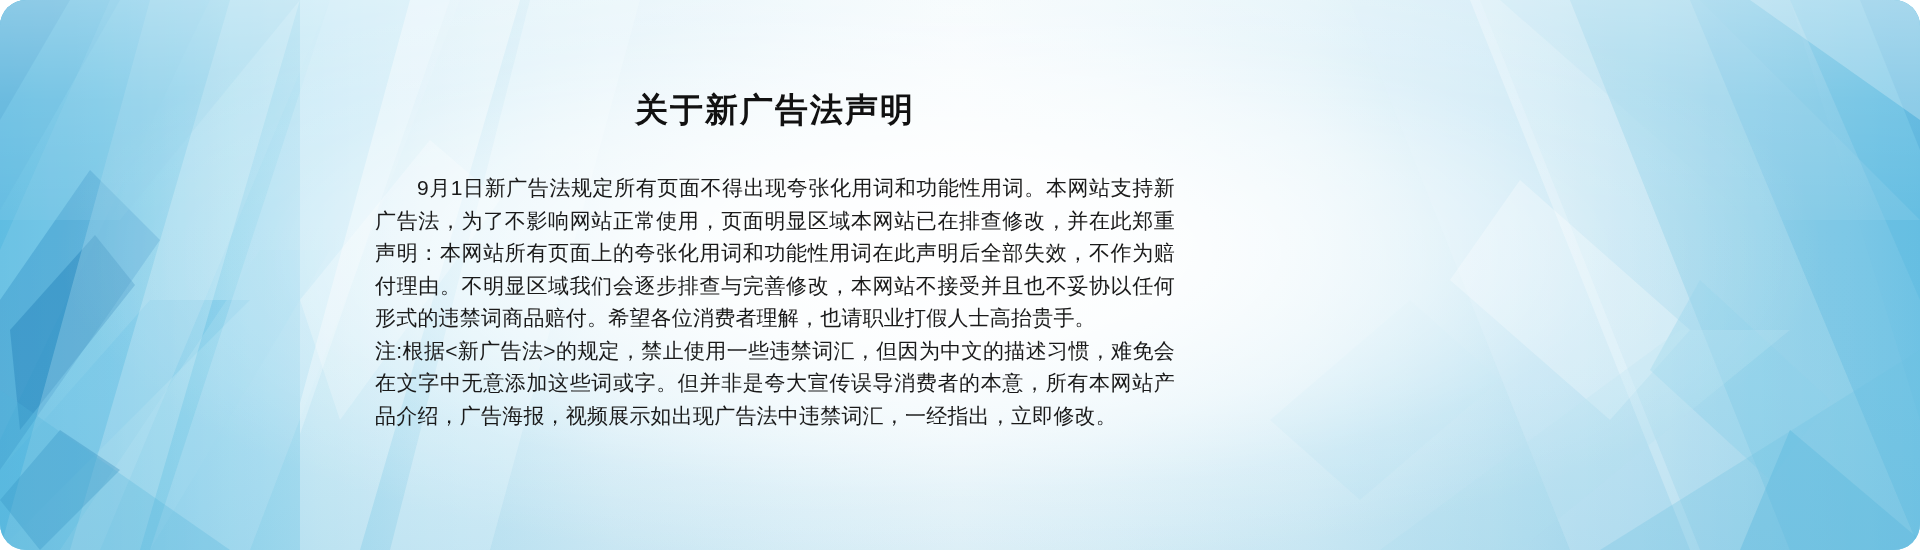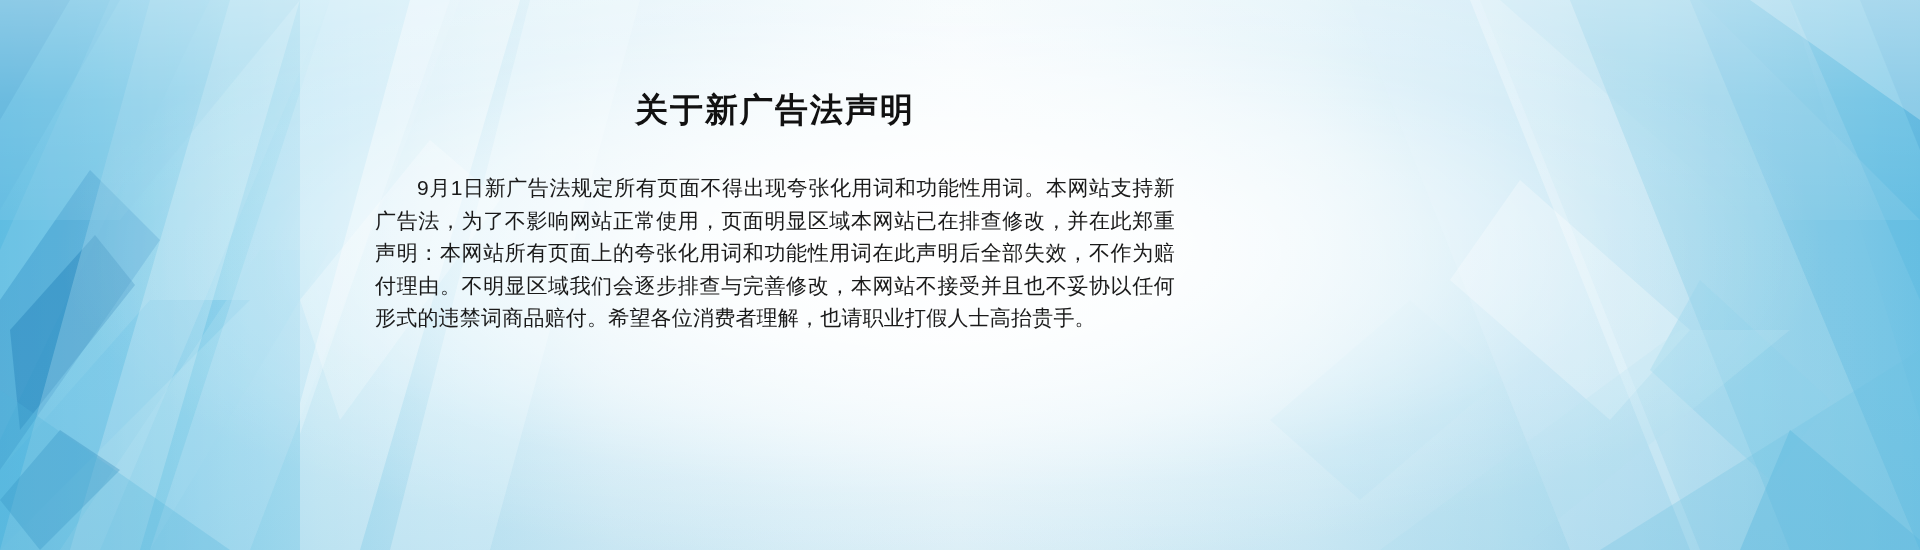--- a/index.html
+++ b/index.html
@@ -10,20 +10,21 @@
   body {
     font-family: "Liberation Sans", "DejaVu Sans", sans-serif;
   }
 
   #banner {
     position: relative;
     width: 1920px;
     height: 550px;
     overflow: hidden;
     background: #bfe4f4;
+    border-radius: 26px;
   }
 
   
   .bg-layer {
     position: absolute;
     inset: 0;
     pointer-events: none;
   }
 
   
@@ -171,16 +172,17 @@
 
   <div class="bg-layer bg-vert"></div>
   <div class="bg-layer bg-glow"></div>
 
   <div id="content">
 
     <div id="title">关于新广告法声明</div>
 
     <div id="body-block">
       <p class="para indent">9月1日新广告法规定所有页面不得出现夸张化用词和功能性用词。本网站支持新广告法，为了不影响网站正常使用，页面明显区域本网站已在排查修改，并在此郑重声明：本网站所有页面上的夸张化用词和功能性用词在此声明后全部失效，不作为赔付理由。不明显区域我们会逐步排查与完善修改，本网站不接受并且也不妥协以任何形式的违禁词商品赔付。希望各位消费者理解，也请职业打假人士高抬贵手。</p>
+      <p class="para">注:根据&lt;新广告法&gt;的规定，禁止使用一些违禁词汇，但因为中文的描述习惯，难免会在文字中无意添加这些词或字。但并非是夸大宣传误导消费者的本意，所有本网站产品介绍，广告海报，视频展示如出现广告法中违禁词汇，一经指出，立即修改。</p>
     </div>
 
   </div>
 </div>
 
 </body></html>

